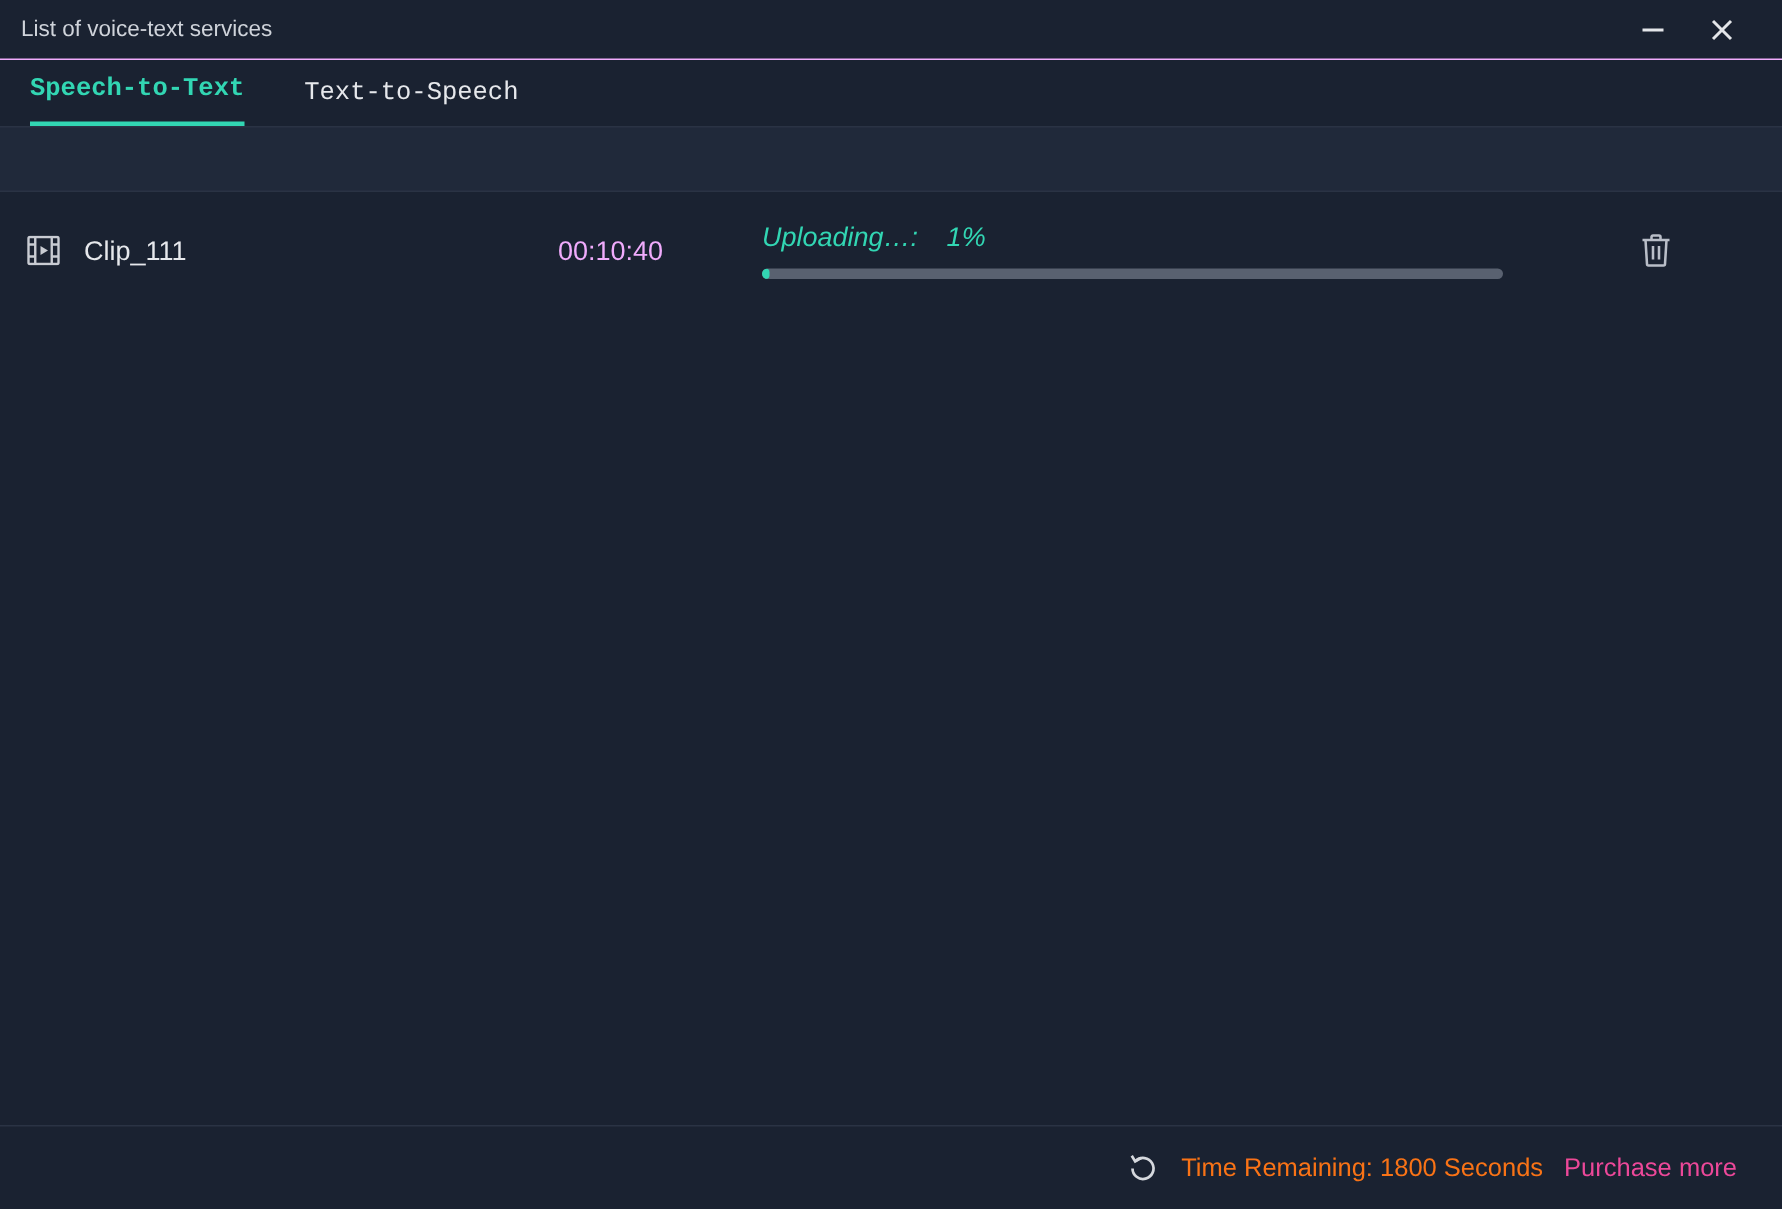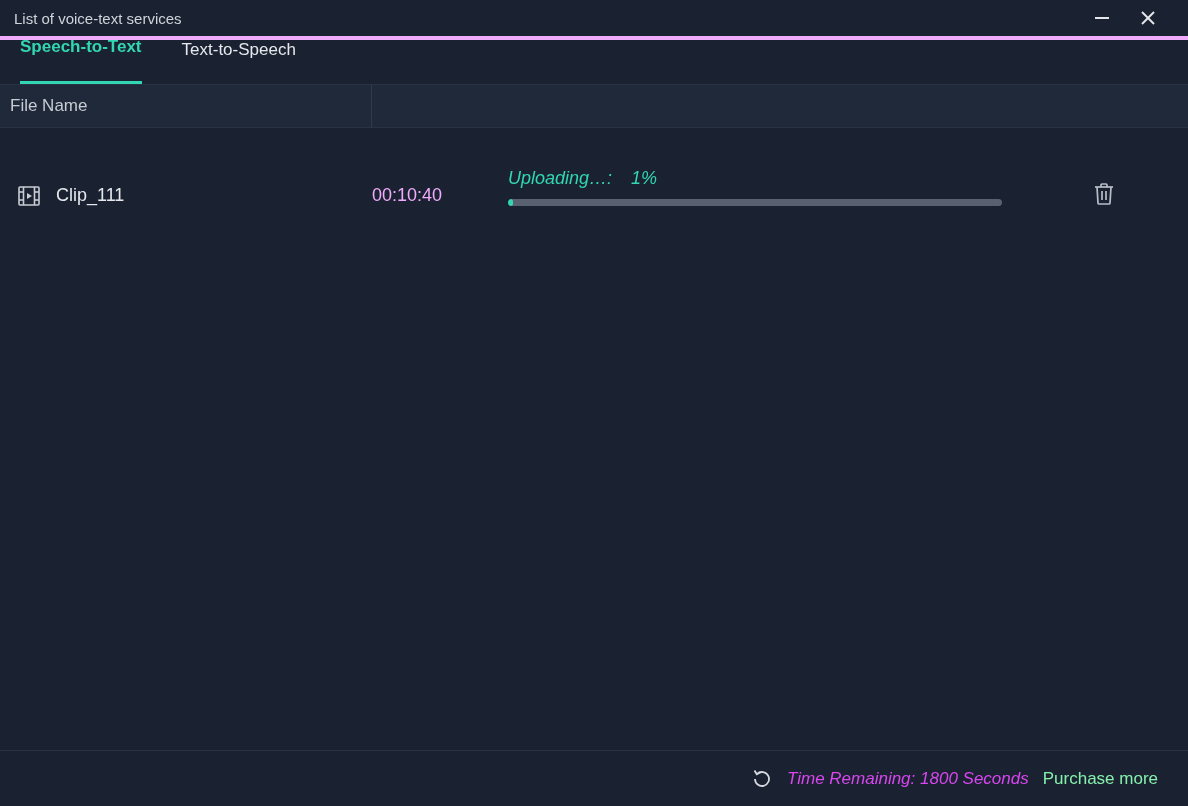--- a/index.html
+++ b/index.html
@@ -15,21 +15,21 @@
       color: #d5d8dd;
       overflow: hidden;
       display: flex;
       flex-direction: column;
     }
     .titlebar {
       height: 40px;
       display: flex;
       align-items: center;
       padding: 0 10px 0 14px;
-      border-bottom: 4px solid #f0abfc;
+      border-bottom: 1px solid #f0abfc;
     }
     .titlebar-title {
       font-size: 15px;
       color: #cfd3da;
       flex: 1;
     }
     .win-controls {
       display: flex;
       gap: 26px;
       margin-right: 20px;
@@ -43,25 +43,26 @@
       cursor: pointer;
       color: #e4e6ea;
     }
     .tabs {
       display: flex;
       padding: 0 20px;
       height: 44px;
       align-items: flex-end;
     }
     .tab {
-      padding: 10px 0 24px;
+      padding: 10px 0 12px;
       margin-right: 40px;
       font-size: 17px;
       cursor: pointer;
       color: #e6e8ec;
+      font-family: Liberation Mono, monospace;
     }
     .tab.active {
       color: #32d6b3;
       border-bottom: 3px solid #32d6b3;
       font-weight: 600;
     }
     .table-header {
       display: flex;
       align-items: center;
       height: 44px;
@@ -75,21 +76,21 @@
     .col-duration { width: 122px; padding-left: 14px; border-right: 1px solid #2f3a4d; height:100%; display:flex; align-items:center;}
     .col-status   { flex: 1; padding-left: 14px; border-right: 1px solid #2f3a4d; height:100%; display:flex; align-items:center;}
     .col-operation{ width: 168px; padding-left: 14px; height:100%; display:flex; align-items:center;}
 
     .table-body {
       flex: 1;
       overflow: auto;
     }
     .row {
       display: flex;
-      align-items: flex-end;
+      align-items: center;
       height: 78px;
     }
     .cell-filename {
       width: 372px;
       padding-left: 18px;
       display: flex;
       align-items: center;
       gap: 16px;
       font-size: 18px;
       color: #e6e8ec;
@@ -150,23 +151,23 @@
     }
     .footer-refresh {
       width: 22px;
       height: 22px;
       cursor: pointer;
       color: #d5d8dd;
       display:flex;
       align-items:center;
       justify-content:center;
     }
-    .footer-text { color: #d946ef; font-style: italic; }
+    .footer-text { color: #f97316; }
     .footer-link {
-      color: #86efac;
+      color: #ec4899;
       cursor: pointer;
     }
     svg { display:block; }
   </style>
 </head>
 <body>
 
 <div class="titlebar">
   <div class="titlebar-title">List of voice-text services</div>
   <div class="win-controls">
@@ -183,21 +184,20 @@
     </div>
   </div>
 </div>
 
 <div class="tabs">
   <div class="tab active">Speech-to-Text</div>
   <div class="tab">Text-to-Speech</div>
 </div>
 
 <div class="table-header">
-  <div class="col-filename">File Name</div>
 </div>
 
 <div class="table-body">
   <div class="row">
     <div class="cell-filename">
       <span>
         <svg width="22" height="20" viewBox="0 0 22 20" fill="none" stroke="#c9ccd3" stroke-width="1.6">
           <rect x="1" y="1" width="20" height="18" rx="1"></rect>
           <line x1="5.5" y1="1" x2="5.5" y2="19"></line>
           <line x1="16.5" y1="1" x2="16.5" y2="19"></line>

